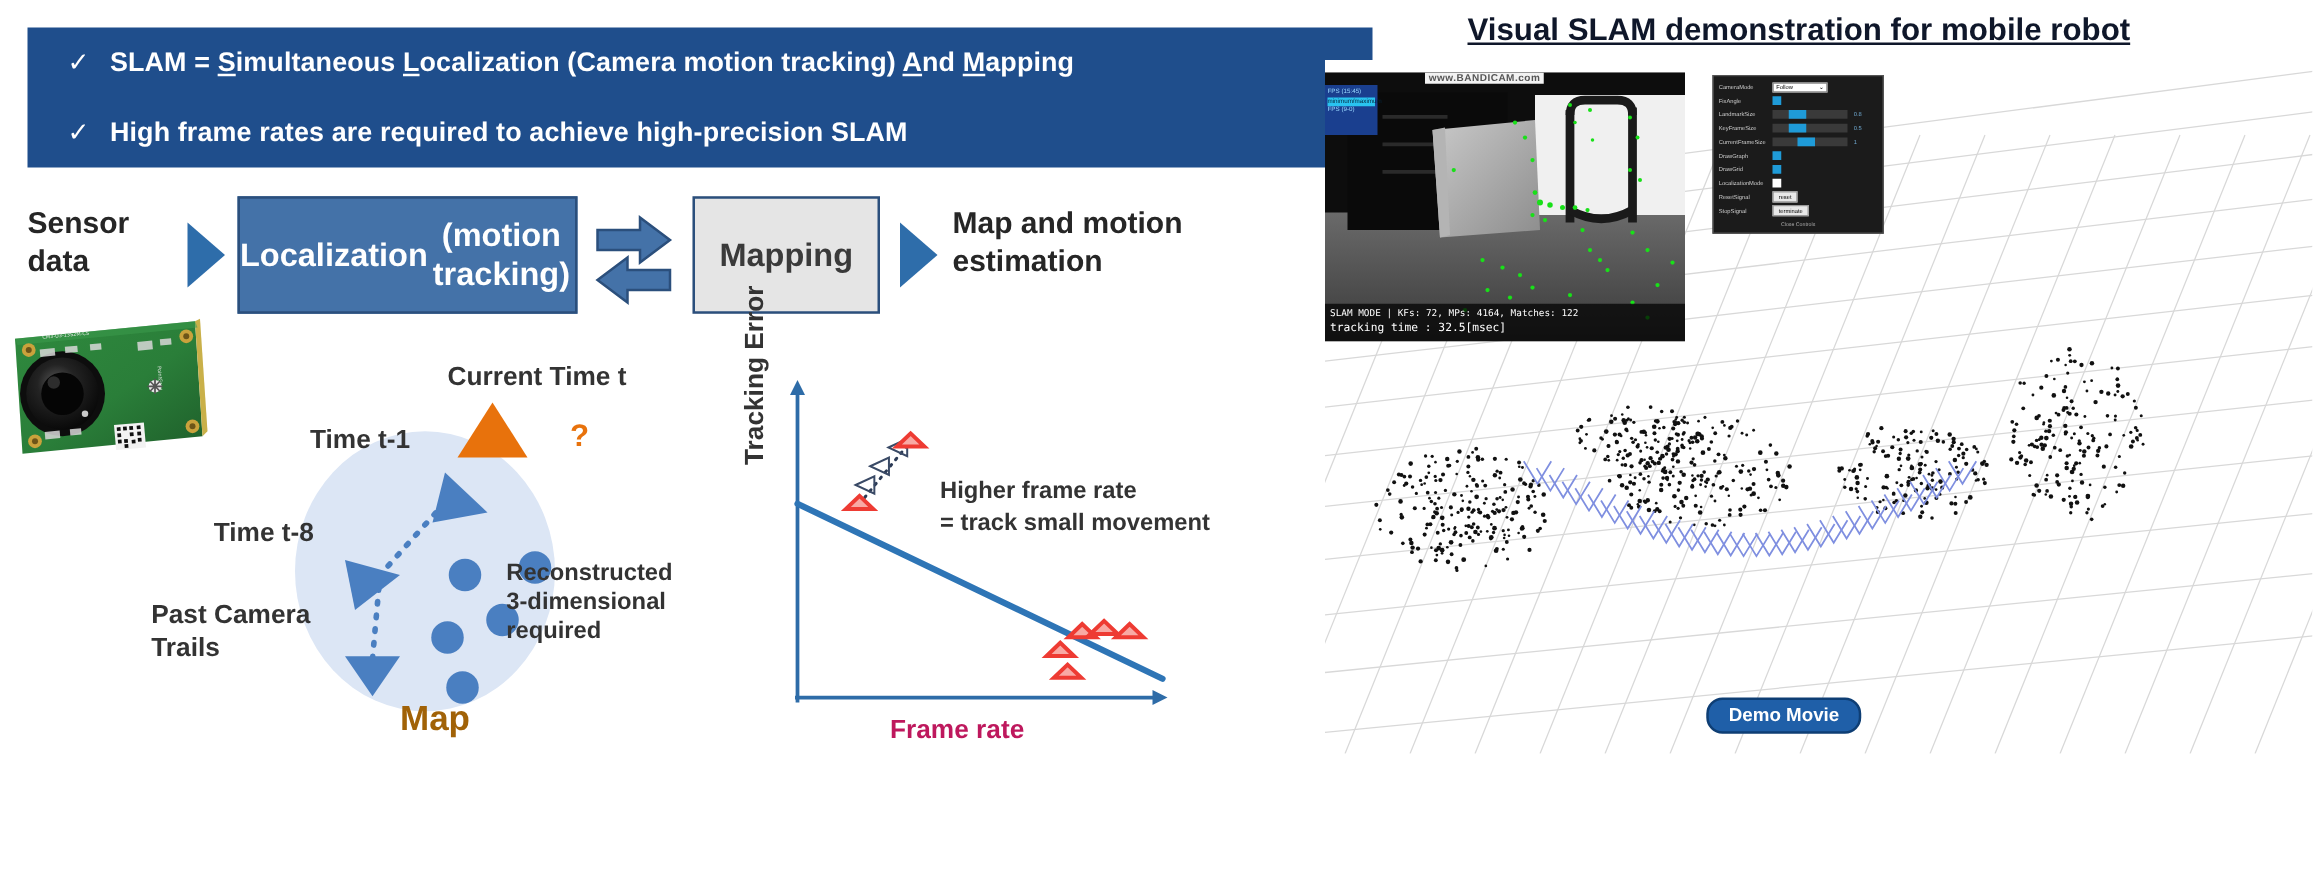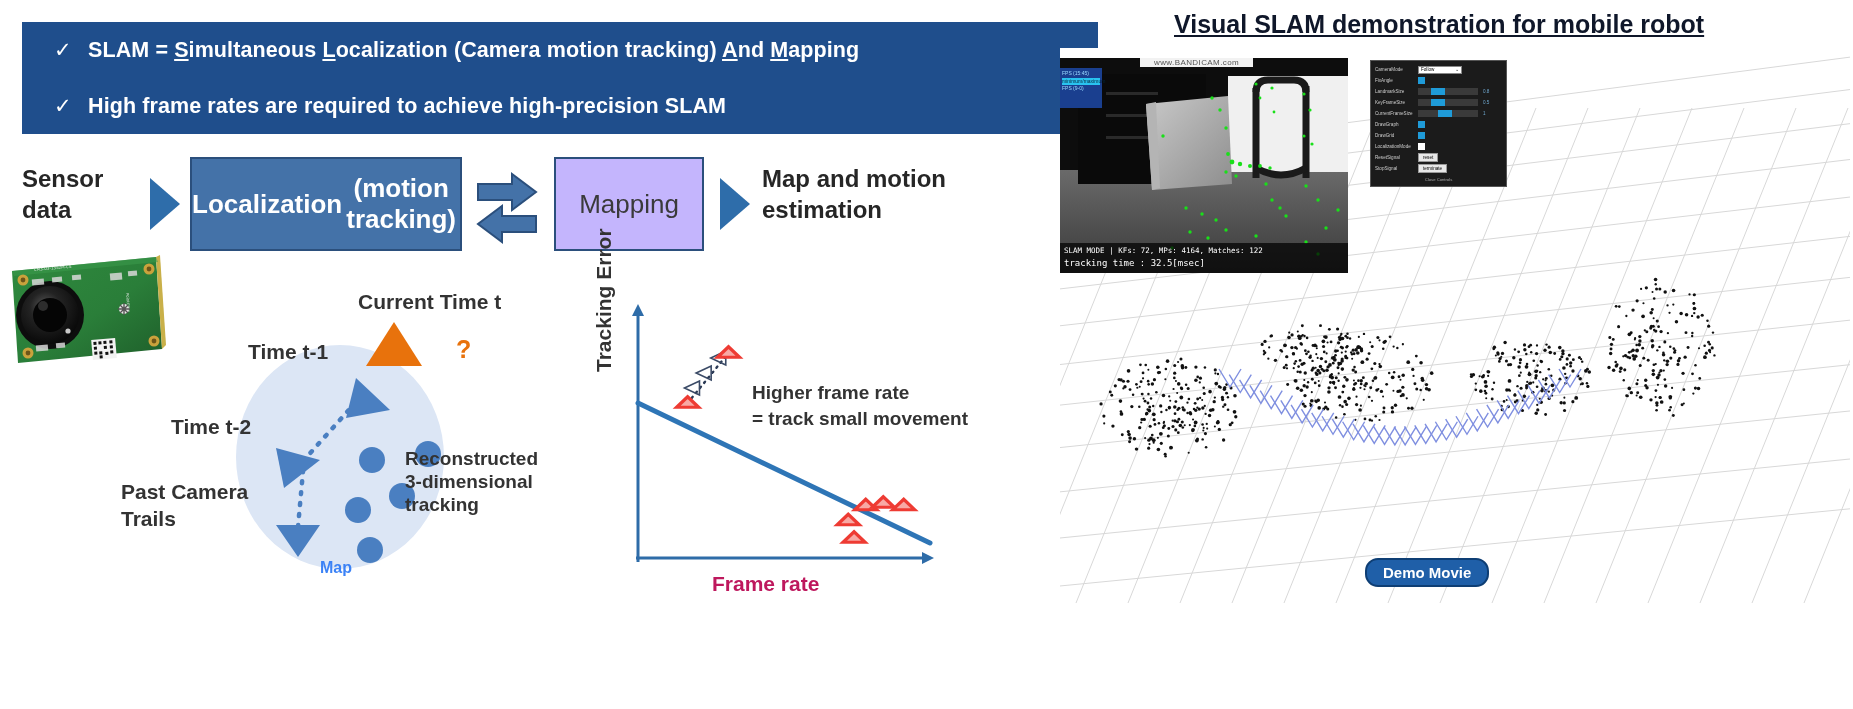--- a/index.html
+++ b/index.html
@@ -39,43 +39,43 @@
   #tri1 { left:136px; top:26px; }
   #box-loc {
     position:absolute; left:176px; top:5px; width:272px; height:94px;
     background:#4472A8; border:2px solid #2B4F7C;
     display:flex; align-items:center; justify-content:center;
     color:#fff; font-size:26px; font-weight:bold; line-height:1.18; text-align:center;
   }
   #arrows { position:absolute; left:462px; top:14px; width:70px; height:78px; }
   #box-map {
     position:absolute; left:540px; top:5px; width:150px; height:94px;
-    background:#c4b5fd; border:2px solid #2B4F7C;
+    background:#e5e5e5; border:2px solid #2B4F7C;
     display:flex; align-items:center; justify-content:center;
-    color:#3A3A3A; font-size:26px; font-weight:normal;
+    color:#3A3A3A; font-size:26px; font-weight:bold;
   }
   #tri2 { left:706px; top:26px; }
   #map-motion {
     position:absolute; left:748px; top:12px; width:250px;
     font-size:24px; font-weight:bold; color:#262626; line-height:1.28;
   }
 
   
   #camera-photo { position:absolute; left:6px; top:253px; width:162px; height:115px; }
 
   
   #map-diagram { position:absolute; left:180px; top:282px; width:420px; height:320px; }
   .lbl { position:absolute; font-weight:bold; color:#333333; white-space:nowrap; }
   #lbl-current { left:178px; top:8px; font-size:21px; }
   #lbl-qmark { left:276px; top:53px; font-size:25px; font-weight:bold; color:#E8720C; }
   #lbl-t1 { left:68px; top:58px; font-size:21px; }
   #lbl-t2 { left:-9px; top:133px; font-size:21px; }
   #lbl-past { left:-59px; top:197px; font-size:21px; line-height:1.28; }
   #lbl-recon { left:225px; top:165px; font-size:19px; line-height:1.22; color:#333; }
-  #lbl-mapword { left:140px; top:277px; font-size:16px; font-weight:bold; color:#3b82f6; }
+  #lbl-mapword { left:140px; top:277px; font-size:28px; font-weight:bold; color:#a16207; }
 
   
   #chart { position:absolute; left:600px; top:290px; width:340px; height:312px; }
   #ylabel {
     position:absolute; left:-8px; top:82px;
     transform: rotate(-90deg); transform-origin: left top;
     font-size:21px; font-weight:bold; color:#333; white-space:nowrap;
   }
   #xlabel {
     position:absolute; left:112px; top:282px;
@@ -97,22 +97,22 @@
     position:absolute; left:-90px; top:48px; width:790px; height:555px;
     background:#ffffff; overflow:hidden;
   }
   #grid-bg { position:absolute; left:0; top:0; width:790px; height:555px; }
   #video-panel {
     position:absolute; left:0px; top:10px; width:288px; height:215px;
     background:#111; overflow:hidden;
   }
   #bandicam {
     position:absolute; left:80px; top:0px;
-    font-size:8px; font-weight:normal; color:#ddd; letter-spacing:.4px;
-    background:#f2f2f2; color:#555; padding:0 14px;
+    font-size:8px; font-weight:bold; color:#ddd; letter-spacing:.4px;
+    background:#f2f2f2; color:#555; padding:0 3px;
   }
   #fps-box {
     position:absolute; left:0px; top:10px; width:42px; height:40px;
     background:#1a3f8f; font-size:5px; color:#7ad; padding:2px;
     line-height:1.5;
   }
   .fps-line{ color:#9ad8ff; display:block; }
   .fps-line.hl{ background:#29c3f0; color:#05263d; }
   #video-status {
     position:absolute; left:0; bottom:0; width:288px;
@@ -273,23 +273,23 @@
         <circle cx="248" cy="172" r="13" fill="#4A7FC1"></circle>
         <circle cx="222" cy="214" r="13" fill="#4A7FC1"></circle>
         <circle cx="178" cy="228" r="13" fill="#4A7FC1"></circle>
         <circle cx="190" cy="268" r="13" fill="#4A7FC1"></circle>
 
         <polygon points="214,40 242,84 186,84" fill="#E8720C"></polygon>
       </svg>
       <div class="lbl" id="lbl-current">Current Time t</div>
       <div class="lbl" id="lbl-qmark">?</div>
       <div class="lbl" id="lbl-t1">Time t-1</div>
-      <div class="lbl" id="lbl-t2">Time t-2</div>
+      <div class="lbl" id="lbl-t2">Time t-8</div>
       <div class="lbl" id="lbl-past"><span><div>Past Camera</div><div>Trails</div></span></div>
-      <div class="lbl" id="lbl-recon"><span><div>Reconstructed</div><div>3-dimensional</div><div>tracking</div></span></div>
+      <div class="lbl" id="lbl-recon"><span><div>Reconstructed</div><div>3-dimensional</div><div>required</div></span></div>
       <div class="lbl" id="lbl-mapword">Map</div>
     </div>
 
     <div id="chart">
       <svg id="chart-svg" width="340" height="300" viewBox="0 0 340 300" style="position:absolute;left:0;top:0">
           <line x1="38" y1="272" x2="38" y2="22" stroke="#2E6CA8" stroke-width="3"></line>
           <polygon points="32,26 44,26 38,14" fill="#2E6CA8"></polygon>
           <line x1="36" y1="268" x2="324" y2="268" stroke="#2E6CA8" stroke-width="3"></line>
           <polygon points="322,262 322,274 334,268" fill="#2E6CA8"></polygon>
           <line x1="38" y1="113" x2="330" y2="253" stroke="#2E75B6" stroke-width="5" stroke-linecap="round"></line>

